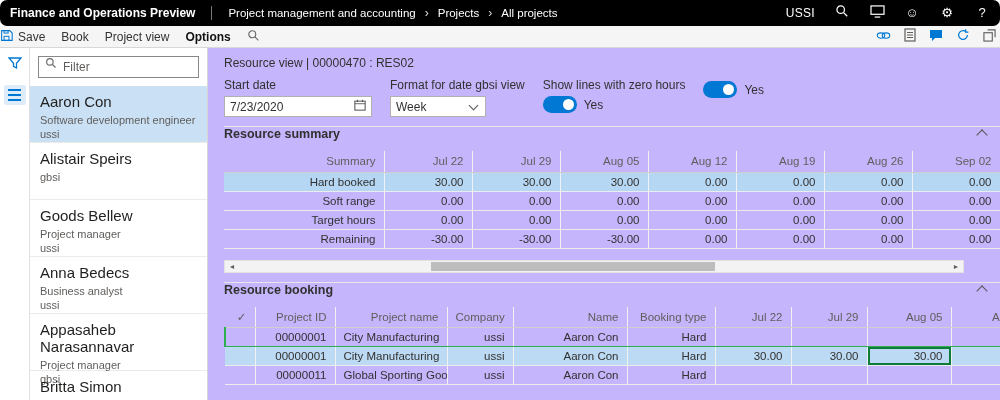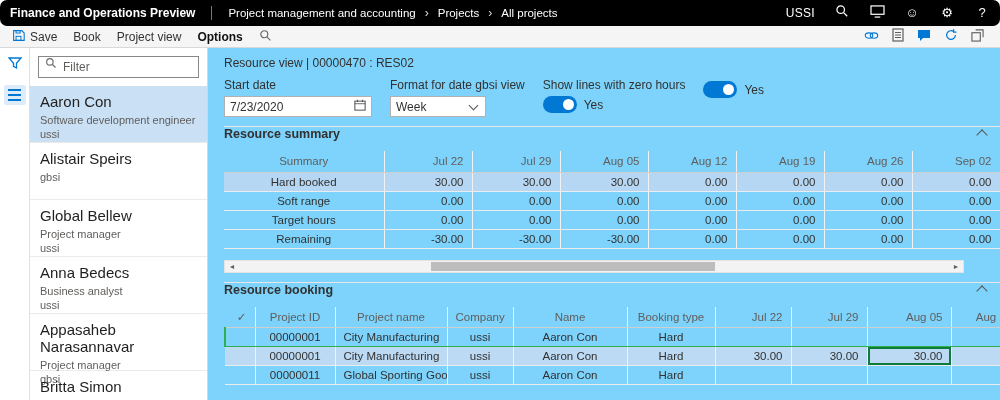--- a/index.html
+++ b/index.html
@@ -11,21 +11,21 @@
   .app-title { font-weight:bold; font-size:12px; white-space:nowrap; }
   .tb-sep { width:1px; height:14px; background:#777; margin:0 16px; }
   .breadcrumb { display:flex; align-items:center; font-size:11.5px; }
   .crumb { cursor:default; white-space:nowrap; }
   .crumb-sep { margin:0 9px; font-size:12px; color:#ddd; }
   .tb-right { margin-left:auto; display:flex; align-items:center; gap:19px; }
   .tb-company { font-size:12px; letter-spacing:.3px; }
   .tb-ic { width:16px; text-align:center; line-height:16px; font-size:13px; color:#fff; }
 
   
-  .actionbar { height:22px; background:#f5f5f5; border-bottom:1px solid #d8d8d8; display:flex; align-items:center; padding:0 12px; gap:16px; color:#333; }
+  .actionbar { height:22px; background:#f5f5f5; border-bottom:1px solid #d8d8d8; display:flex; align-items:center; padding:0 0; gap:16px; color:#333; }
   .ab-item { display:flex; align-items:center; gap:5px; white-space:nowrap; cursor:default; }
   .ab-bold { font-weight:bold; color:#111; }
   .ab-right { margin-left:auto; display:flex; align-items:center; gap:13px; padding-right:4px; }
 
   
   .content { display:flex; height:352px; }
   .rail { width:30px; border-right:1px solid #e1e1e1; background:#fff; display:flex; flex-direction:column; align-items:center; padding-top:9px; gap:12px; }
   .hamburger { width:22px; height:20px; background:#deecf9; border-radius:2px; display:flex; flex-direction:column; justify-content:center; gap:3px; align-items:center; }
   .hamburger i { display:block; width:13px; height:2px; background:#0078d4; }
 
@@ -33,21 +33,21 @@
   .filter-wrap { padding:8px; }
   .filter-box { border:1px solid #8a8886; height:22px; display:flex; gap:6px; padding:0 6px; background:#fff; }
   .filter-box input { border:none; outline:none; width:100%; font:inherit; color:#323130; background:transparent; }
   .filter-box input::placeholder { color:#605e5c; }
   .resource-list { flex:1; overflow:hidden; }
   .resource-item { height:57px; padding:7px 10px 0; border-bottom:1px solid #edebe9; cursor:default; }
   .resource-item.sel { background:#c9e0f5; }
   .res-name { font-size:15px; color:#201f1e; margin-bottom:3px; }
   .res-sub { font-size:11px; color:#605e5c; line-height:1.3; }
 
-  .main { flex:1; padding:8px 0 0 16px; overflow:hidden; position:relative; background:#7dd3fc; }
+  .main { flex:1; padding:8px 0 0 16px; overflow:hidden; position:relative; background:#c4b5fd; }
   .page-title { font-size:12px; color:#323130; margin-bottom:8px; }
 
   
   .controls { display:flex; gap:18px; margin-bottom:4px; }
   .ctl-label { display:block; font-size:12px; color:#323130; margin-bottom:4px; white-space:nowrap; }
   .date-input, .combo { width:148px; height:21px; border:1px solid #b3b0ad; background:#fff; display:flex; align-items:center; justify-content:space-between; padding:0 5px; }
   .combo { width:96px; }
   .date-input input { border:none; outline:none; width:110px; font:inherit; color:#323130; }
   .chev-down { width:7px; height:7px; border-right:1.4px solid #555; border-bottom:1.4px solid #555; transform:rotate(45deg); margin:-3px 3px 0 0; }
   .toggle-row { display:flex; align-items:center; gap:7px; margin-top:3px; }
@@ -58,21 +58,21 @@
   
   .section-header { margin-top:9px; height:25px; border-top:1px solid #e7e7e7; display:flex; justify-content:space-between; padding-right:14px; }
   .section-title { font-weight:bold; font-size:12.5px; color:#323130; }
   .chev-up { width:8px; height:8px; border-left:1.5px solid #555; border-top:1.5px solid #555; transform:rotate(45deg); margin-top:4px; }
 
   
   .grid-clip { width:100%; overflow:hidden; }
   table.grid { border-collapse:collapse; table-layout:fixed; font-size:11.5px; }
   table.grid th { font-weight:normal; color:#605e5c; text-align:right; padding:3px 8px; border-bottom:1px solid #cfcfcf; border-right:1px solid #f1f1f1; height:21px; white-space:nowrap; overflow:hidden; }
   table.grid td { text-align:right; padding:2px 8px; border-bottom:1px solid #ececec; border-right:1px solid #f1f1f1; height:19px; white-space:nowrap; overflow:hidden; color:#323130; }
-  table.grid .tl { text-align:center; }
+  table.grid .tl { text-align:right; }
   tr.sum-sel td { background:#b5d7f3; }
   tr.book-sel td { background:#bcdaf4; }
   tr.row-new td { border-top:1px solid #2eaf4d; border-bottom:1px solid #2eaf4d; }
   tr.row-new td:first-child { border-left:2px solid #2eaf4d; }
   td.cell-active { background:#fff; box-shadow: inset 0 0 0 2px #0f7b3a; }
   td.link, .link { color:#0067b8; }
   td.checkcol, th.checkcol { text-align:center; color:#666; padding:2px 2px; }
 
   
   .hscroll { margin-top:11px; width:740px; height:13px; background:#f3f3f3; border:1px solid #e3e3e3; display:flex; align-items:center; }
@@ -205,21 +205,21 @@
       <div class="resource-item sel">
         <div class="res-name">Aaron Con</div>
         <div class="res-sub">Software development engineer</div>
         <div class="res-sub">ussi</div>
       </div>
       <div class="resource-item">
         <div class="res-name">Alistair Speirs</div>
         <div class="res-sub">gbsi</div>
       </div>
       <div class="resource-item">
-        <div class="res-name">Global Bellew</div>
+        <div class="res-name">Goods Bellew</div>
         <div class="res-sub">Project manager</div>
         <div class="res-sub">ussi</div>
       </div>
       <div class="resource-item">
         <div class="res-name">Anna Bedecs</div>
         <div class="res-sub">Business analyst</div>
         <div class="res-sub">ussi</div>
       </div>
       <div class="resource-item">
         <div class="res-name">Appasaheb Narasannavar</div>

